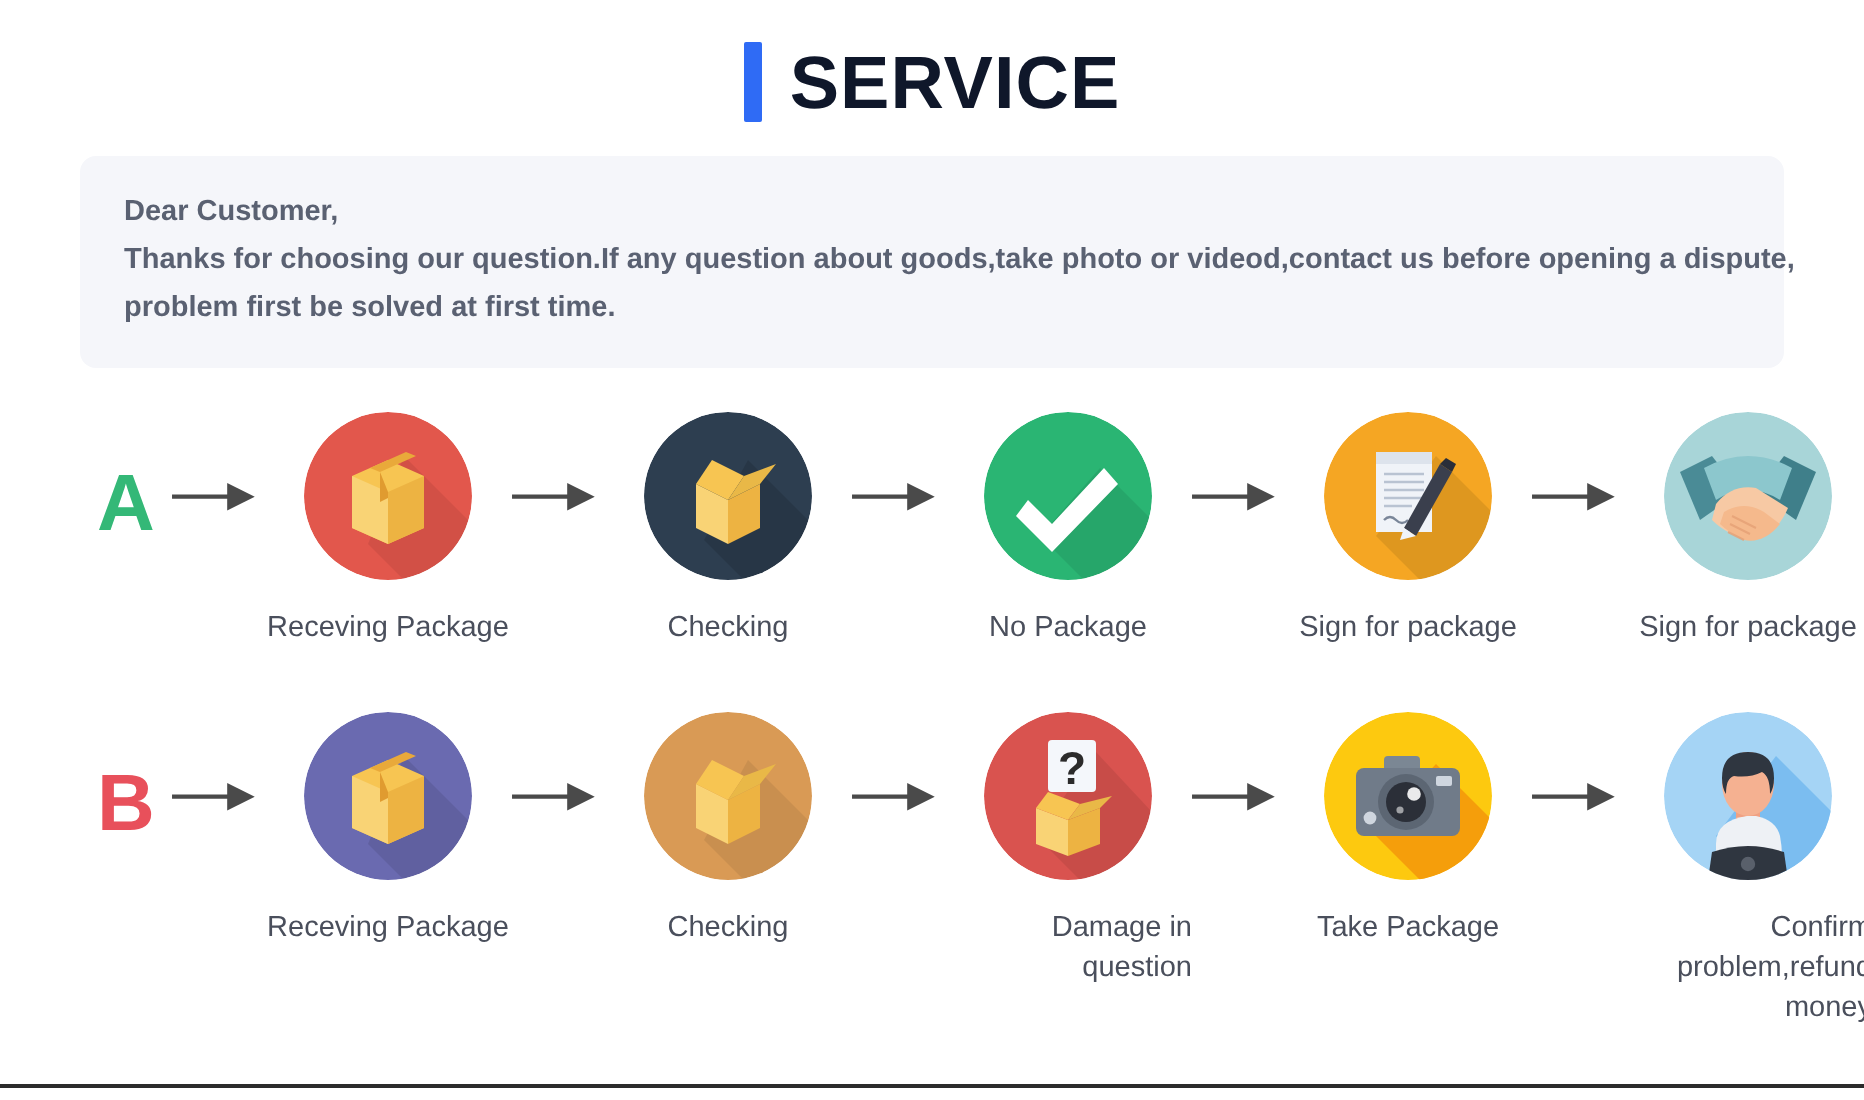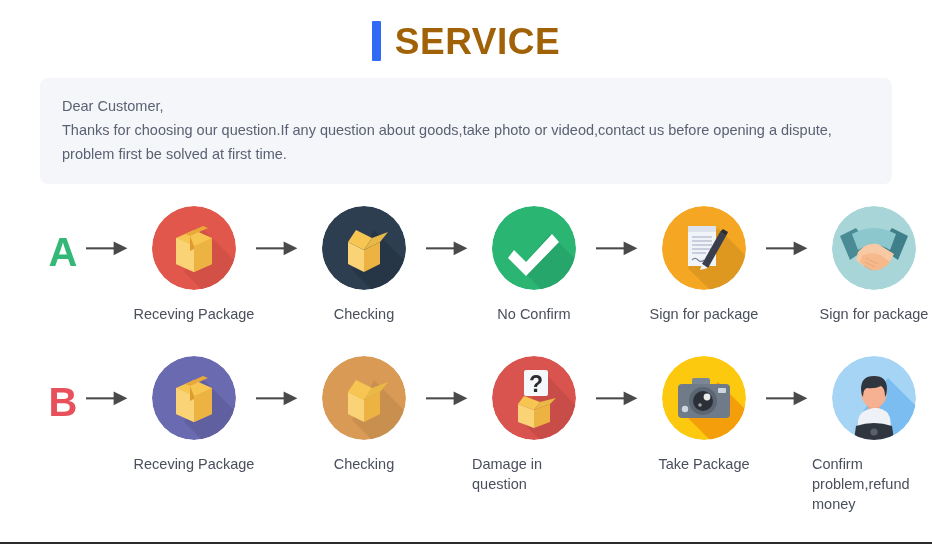--- a/index.html
+++ b/index.html
@@ -32,31 +32,32 @@
   .title-bar {
     width: 9px;
     height: 40px;
     background: #2f6bf5;
     border-radius: 1px;
     display: block;
   }
   .title-text {
     font-size: 37px;
     font-weight: bold;
-    color: #a16207;
+    color: #0f172a;
     letter-spacing: 0.5px;
     line-height: 1;
   }
 
   
   .notice {
     margin: 18px 40px 0 40px;
     background: #f5f6fa;
     border-radius: 8px;
     padding: 16px 22px 18px 22px;
+    font-weight: bold;
   }
   .notice-line {
     font-size: 14.5px;
     color: #5a6172;
     line-height: 24px;
     white-space: nowrap;
   }
 
   
   .flow {
@@ -104,21 +105,21 @@
     border-radius: 50%;
     position: relative;
     overflow: hidden;
     flex: 0 0 84px;
   }
   .bubble svg { display: block; width: 84px; height: 84px; }
   .step-label {
     margin-top: 14px;
     font-size: 14.5px;
     color: #4a4f5c;
-    text-align: left;
+    text-align: right;
     line-height: 20px;
     max-width: 132px;
   }
 
   .bottom-rule {
     position: absolute;
     left: 0;
     bottom: 6px;
     width: 932px;
     height: 2px;
@@ -197,21 +198,21 @@
       </div>
 
       <div class="step">
         <div class="bubble">
           <svg viewBox="0 0 84 84">
             <circle cx="42" cy="42" r="42" fill="#2ab573"></circle>
             <path d="M58 28 L84 54 L84 70 Q70 84 50 84 L28 62 Z" fill="#000" opacity="0.08"></path>
             <path d="M22 44 L34 56 L60 28 L67 36 L34 70 L16 52 Z" fill="#ffffff"></path>
           </svg>
         </div>
-        <div class="step-label">No Confirm</div>
+        <div class="step-label">No Package</div>
       </div>
 
       <div class="arrow">
         <svg viewBox="0 0 40 18">
             <path d="M0 9 h26" stroke="#4a4a4a" stroke-width="1.8" fill="none"></path>
             <path d="M24 3 L36 9 L24 15 Z" fill="#4a4a4a"></path>
           </svg>
       </div>
 
       <div class="step">

